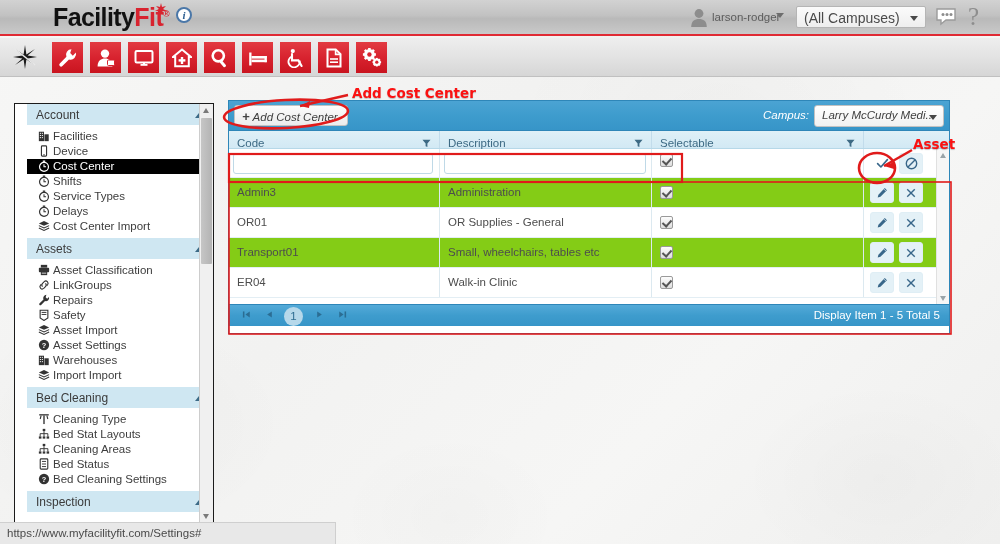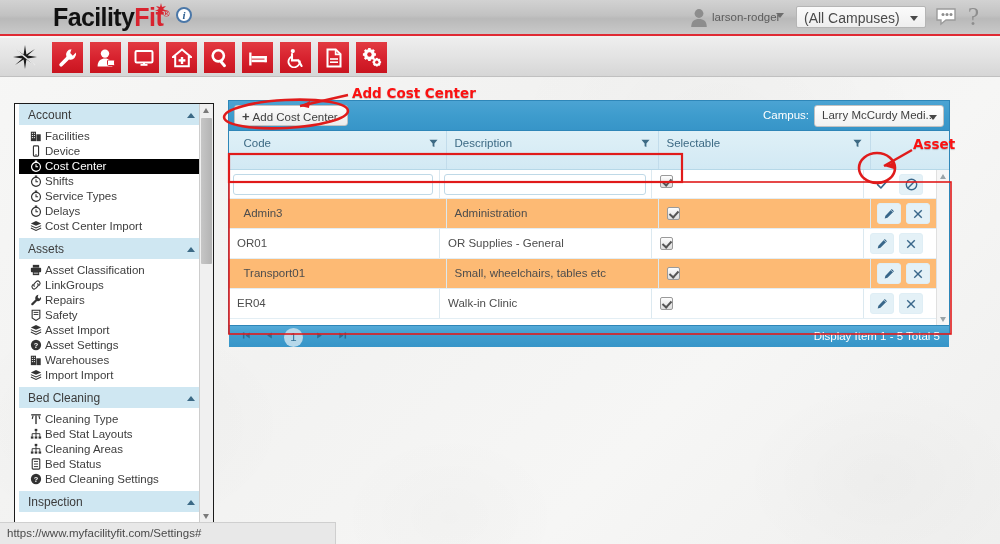--- a/index.html
+++ b/index.html
@@ -97,21 +97,21 @@
   }
   .tb-btn svg { display: block; }
 
   
   .sidebar {
     position: absolute; left: 14px; top: 103px;
     width: 200px; height: 421px;
     background: #ffffff; border: 1px solid #1b1b1b;
     overflow: hidden;
   }
-  .side-inner { position: absolute; left: 4px; top: 0; width: 185px; }
+  .side-inner { position: absolute; left: 12px; top: 0; width: 185px; }
   .sec-head {
     height: 22px; background: #cfe7f2; border-bottom: 1px solid #ffffff;
     font-size: 12px; color: #3b3b3b; padding: 4px 0 0 9px;
     position: relative;
   }
   .sec-head .up-arrow {
     position: absolute; right: 9px; top: 9px;
     width: 0; height: 0; border-left: 4px solid transparent;
     border-right: 4px solid transparent; border-bottom: 5px solid #3c6a86;
   }
@@ -152,20 +152,21 @@
   
   .grid-panel {
     position: absolute; left: 228px; top: 100px;
     width: 722px; height: 234px;
     border: 1px solid #2e86b8; background: #fff;
   }
   .grid-toolbar {
     position: relative; height: 30px;
     background: linear-gradient(to bottom, #4ba3d3 0%, #3e9ccd 50%, #3795c8 100%);
     border-bottom: 1px solid #2e86b8;
+    font-style: italic;
   }
   .add-btn {
     position: absolute; left: 5px; top: 4px; height: 21px;
     background: linear-gradient(to bottom, #fcfcfc, #ececec);
     border: 1px solid #c2c2c2; border-radius: 3px;
     padding: 1px 9px 0 7px; font-size: 11.5px; color: #3f3f3f;
     cursor: pointer; white-space: nowrap; line-height: 19px;
   }
   .add-btn .plus { color: #444; font-weight: bold; margin-right: 3px; font-size: 13px; }
   .camp-label {
@@ -179,39 +180,38 @@
     font-size: 11.5px; color: #3f3f3f; padding: 3px 18px 0 7px;
     white-space: nowrap; overflow: hidden; cursor: pointer;
   }
   .camp-drop .cd-caret {
     position: absolute; right: 6px; top: 9px;
     width: 0; height: 0; border-left: 4px solid transparent;
     border-right: 4px solid transparent; border-top: 5px solid #454545;
   }
 
   .grid-head {
-    display: flex; height: 39px;
+    display: flex; height: 18px;
     background: linear-gradient(to bottom, #dff0f7, #d2e9f4);
     border-bottom: 1px solid #b6d8e8;
-    justify-content: center;
   }
   .gh-cell {
     position: relative; font-size: 11.5px; color: #3d6a84;
     padding: 6px 0 0 8px; border-right: 1px solid #c2dceb;
     white-space: nowrap;
   }
   .gh-cell .funnel { position: absolute; right: 8px; top: 7px; }
   .col-code { width: 211px; }
   .col-desc { width: 212px; }
   .col-sel  { width: 212px; }
   .col-act  { width: 72px; border-right: none; }
 
   .grid-body { position: relative; height: 155px; background: #fff; }
   .grow { display: flex; height: 30px; border-bottom: 1px solid #e3eef4; }
-  .grow.alt { background: #fdba74; justify-content: center; }
+  .grow.alt { background: #84cc16; }
   .grow.editrow { height: 29px; background: #ffffff; }
   .gc {
     font-size: 11.5px; color: #4d4d4d;
     padding: 8px 0 0 8px; border-right: 1px solid #dce9f0;
     white-space: nowrap; overflow: hidden;
   }
   .gc.col-act { border-right: none; padding: 4px 0 0 6px; display: flex; gap: 5px; }
   .edit-inp {
     height: 21px; margin: 4px 3px 0 4px;
     border: 1px solid #bfd9e7; border-radius: 3px; background: #fff;

